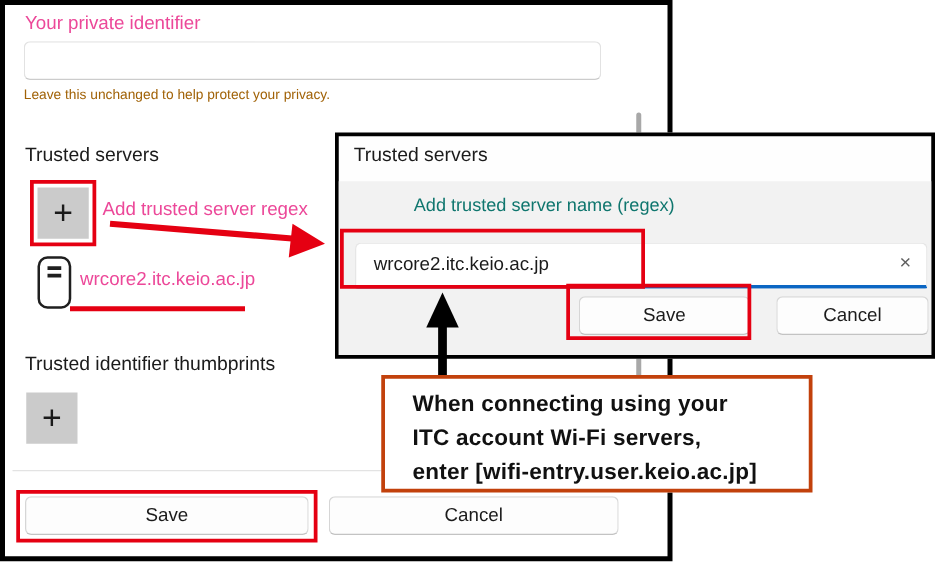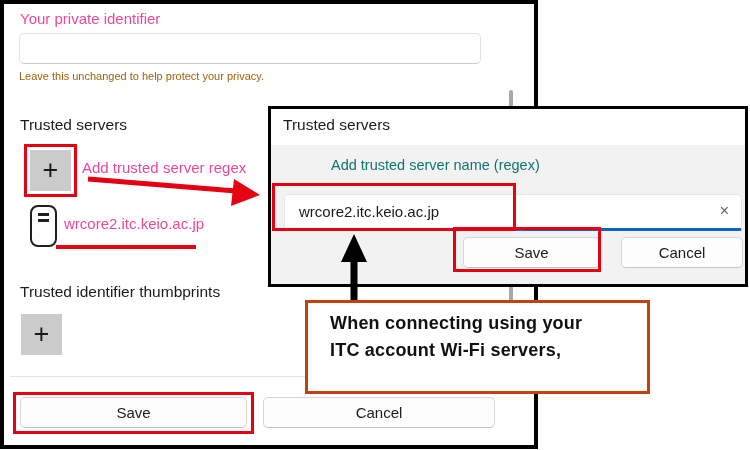--- a/index.html
+++ b/index.html
@@ -133,15 +133,16 @@
   <div class="abs red-box" style="left:453px;top:227px;width:148px;height:45px;z-index:6"></div>
 
   <svg class="abs" style="left:334px;top:230px;z-index:7" width="44" height="74" viewBox="0 0 44 74">
     <polygon points="20,4 7,32 33,32" fill="#000"></polygon>
     <rect x="16.5" y="29" width="7" height="45" fill="#000"></rect>
   </svg>
 
   <div class="abs annotation-box">
     <div class="line">When connecting using your</div>
     <div class="line">ITC account Wi-Fi servers,</div>
+    <div class="line">enter [wifi-entry.user.keio.ac.jp]</div>
   </div>
 
 </div>
 
 </body></html>

